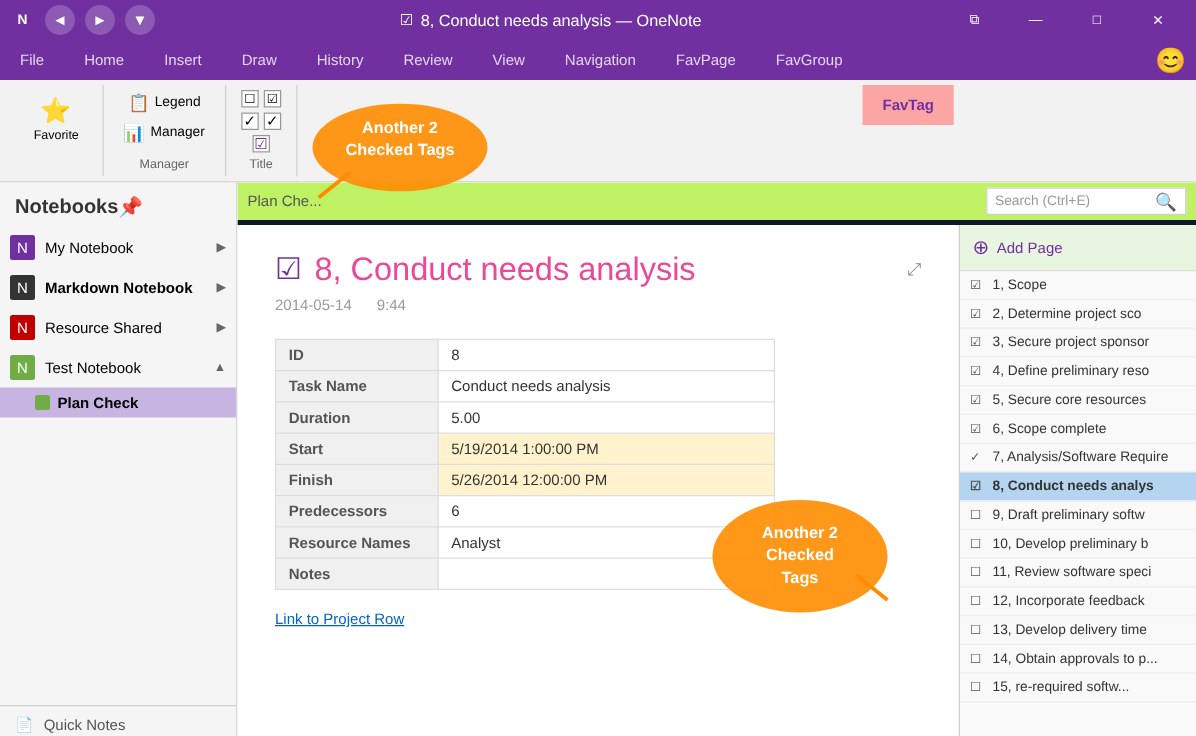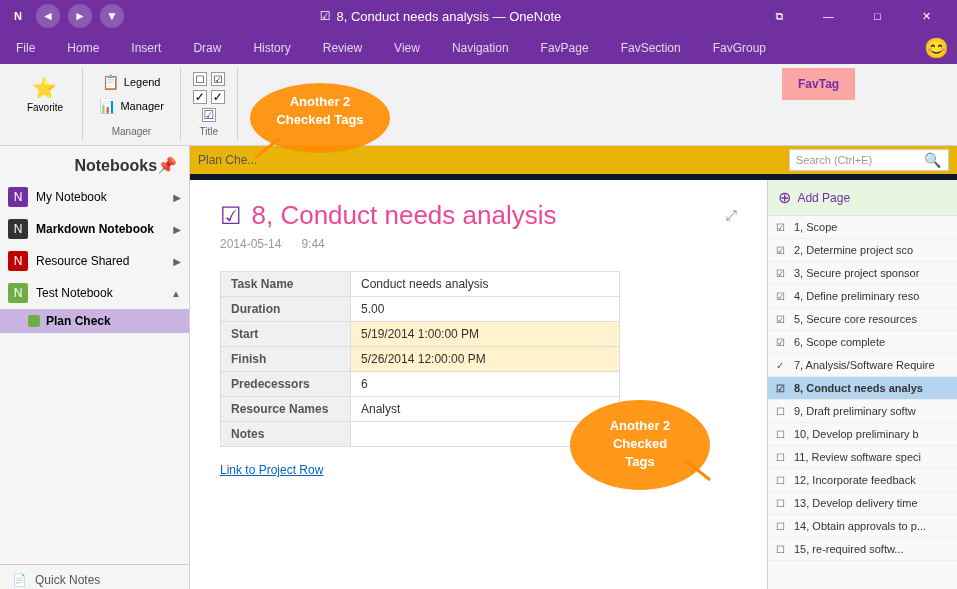--- a/index.html
+++ b/index.html
@@ -28,39 +28,39 @@
     .ribbon-group-content { display: flex; gap: 4px; align-items: center; }
     .ribbon-btn { display: flex; flex-direction: column; align-items: center; justify-content: center; width: 50px; cursor: pointer; padding: 4px; border-radius: 2px; font-size: 10px; gap: 2px; }
     .ribbon-btn-icon { font-size: 20px; }
     .ribbon-small-btn { display: flex; align-items: center; gap: 4px; cursor: pointer; padding: 2px 4px; border-radius: 2px; font-size: 11px; }
 
     
     .main-layout { display: flex; height: calc(589px - 32px - 108px); }
 
     
     .sidebar { width: 190px; background: #f5f5f5; border-right: 1px solid #d0d0d0; display: flex; flex-direction: column; overflow: hidden; }
-    .sidebar-header { padding: 10px 12px 6px; font-size: 16px; font-weight: bold; color: #333; display: flex; justify-content: flex-end; align-items: center; }
+    .sidebar-header { padding: 10px 12px 6px; font-size: 16px; font-weight: bold; color: #333; display: flex; justify-content: flex-start; align-items: center; }
     .notebook-item { display: flex; align-items: center; padding: 6px 8px; cursor: pointer; gap: 8px; }
     .notebook-icon { width: 20px; height: 20px; border-radius: 2px; display: flex; align-items: center; justify-content: center; font-size: 12px; flex-shrink: 0; }
     .notebook-icon.purple { background: #7030A0; color: white; }
     .notebook-icon.dark { background: #333; color: white; }
     .notebook-icon.red { background: #c00000; color: white; }
     .notebook-icon.green { background: #70AD47; color: white; }
     .notebook-label { font-size: 12px; flex: 1; }
     .notebook-label.bold { font-weight: bold; }
     .notebook-chevron { font-size: 10px; color: #666; }
     .section-item { display: flex; align-items: center; padding: 5px 8px 5px 28px; cursor: pointer; font-size: 12px; gap: 6px; }
     .section-item.active { background: #c8b4e0; font-weight: bold; }
     .section-dot { width: 12px; height: 12px; border-radius: 2px; flex-shrink: 0; }
     .sidebar-footer { margin-top: auto; border-top: 1px solid #d0d0d0; }
     .quick-notes { display: flex; align-items: center; gap: 8px; padding: 8px 12px; cursor: pointer; font-size: 12px; color: #555; }
 
     
     .content-area { flex: 1; display: flex; flex-direction: column; background: #fff; overflow: hidden; }
-    .content-toolbar { background: #eab308; border-bottom: 6px solid #0f172a; display: flex; align-items: center; padding: 4px 8px; gap: 8px; height: 34px; }
+    .content-toolbar { background: #bef264; border-bottom: 4px solid #0f172a; display: flex; align-items: center; padding: 4px 8px; gap: 8px; height: 34px; }
     .breadcrumb { font-size: 12px; color: #555; flex: 1; }
     .search-box { display: flex; align-items: center; border: 1px solid #d0d0d0; background: white; padding: 2px 6px; font-size: 12px; color: #999; gap: 4px; width: 160px; }
 
     .content-body { display: flex; flex: 1; overflow: hidden; }
     .page-content { flex: 1; padding: 20px 30px; overflow-y: auto; background: white; }
     .page-title-row { display: flex; align-items: center; gap: 10px; margin-bottom: 6px; }
     .page-title-icon { font-size: 24px; color: #7030A0; }
     .page-title-text { font-size: 26px; color: #ec4899; font-weight: 300; }
     .page-meta { font-size: 12px; color: #999; margin-bottom: 20px; display: flex; gap: 20px; }
     .expand-icon { font-size: 14px; color: #888; cursor: pointer; margin-left: auto; }
@@ -113,21 +113,20 @@
 <div class="ribbon-tabs">
   <div class="ribbon-tab">File</div>
   <div class="ribbon-tab">Home</div>
   <div class="ribbon-tab">Insert</div>
   <div class="ribbon-tab">Draw</div>
   <div class="ribbon-tab">History</div>
   <div class="ribbon-tab">Review</div>
   <div class="ribbon-tab">View</div>
   <div class="ribbon-tab">Navigation</div>
   <div class="ribbon-tab">FavPage</div>
-  <div class="ribbon-tab">FavSection</div>
   <div class="ribbon-tab">FavGroup</div>
   <div class="ribbon-tab active">FavTag</div>
   <div style="margin-left:auto; display:flex; align-items:center; padding-right:8px;">
     <span class="smiley">😊</span>
   </div>
 </div>
 
 <div class="ribbon-content">
 
   <div class="ribbon-group">
@@ -232,20 +231,24 @@
           <span class="expand-icon">⤢</span>
         </div>
         <div class="page-meta">
           <span>2014-05-14</span>
           <span>9:44</span>
         </div>
 
         <table class="data-table">
           <tbody id="table-body">
               <tr>
+                <td>ID</td>
+                <td>8</td>
+              </tr>
+              <tr>
                 <td>Task Name</td>
                 <td>Conduct needs analysis</td>
               </tr>
               <tr>
                 <td>Duration</td>
                 <td>5.00</td>
               </tr>
               <tr>
                 <td>Start</td>
                 <td class="highlight">5/19/2014 1:00:00 PM</td>

